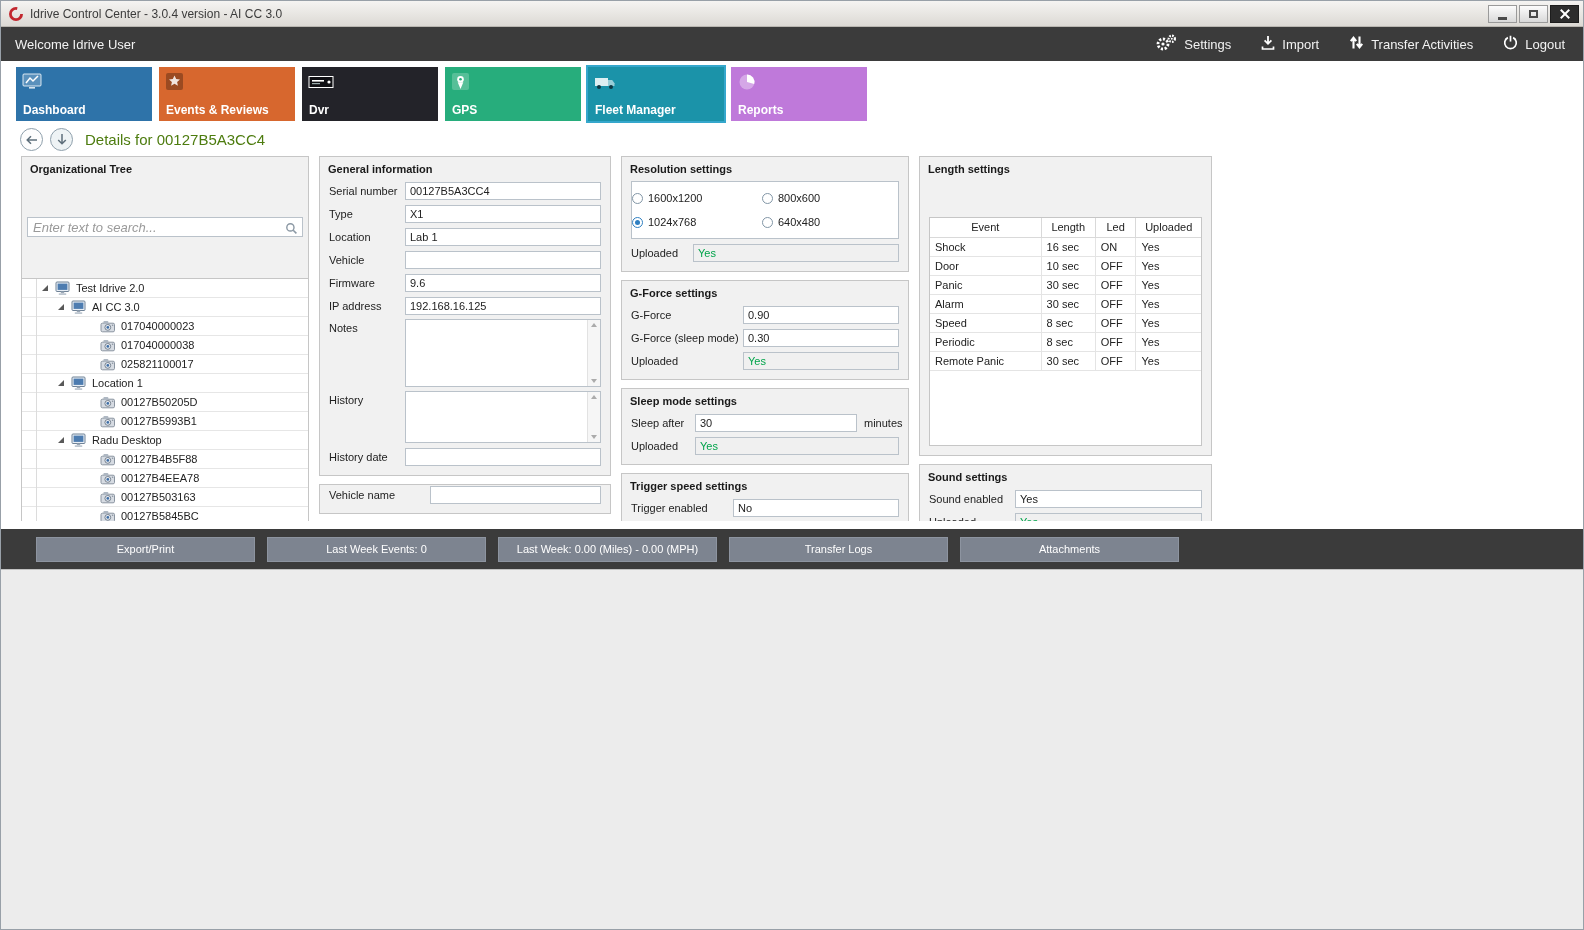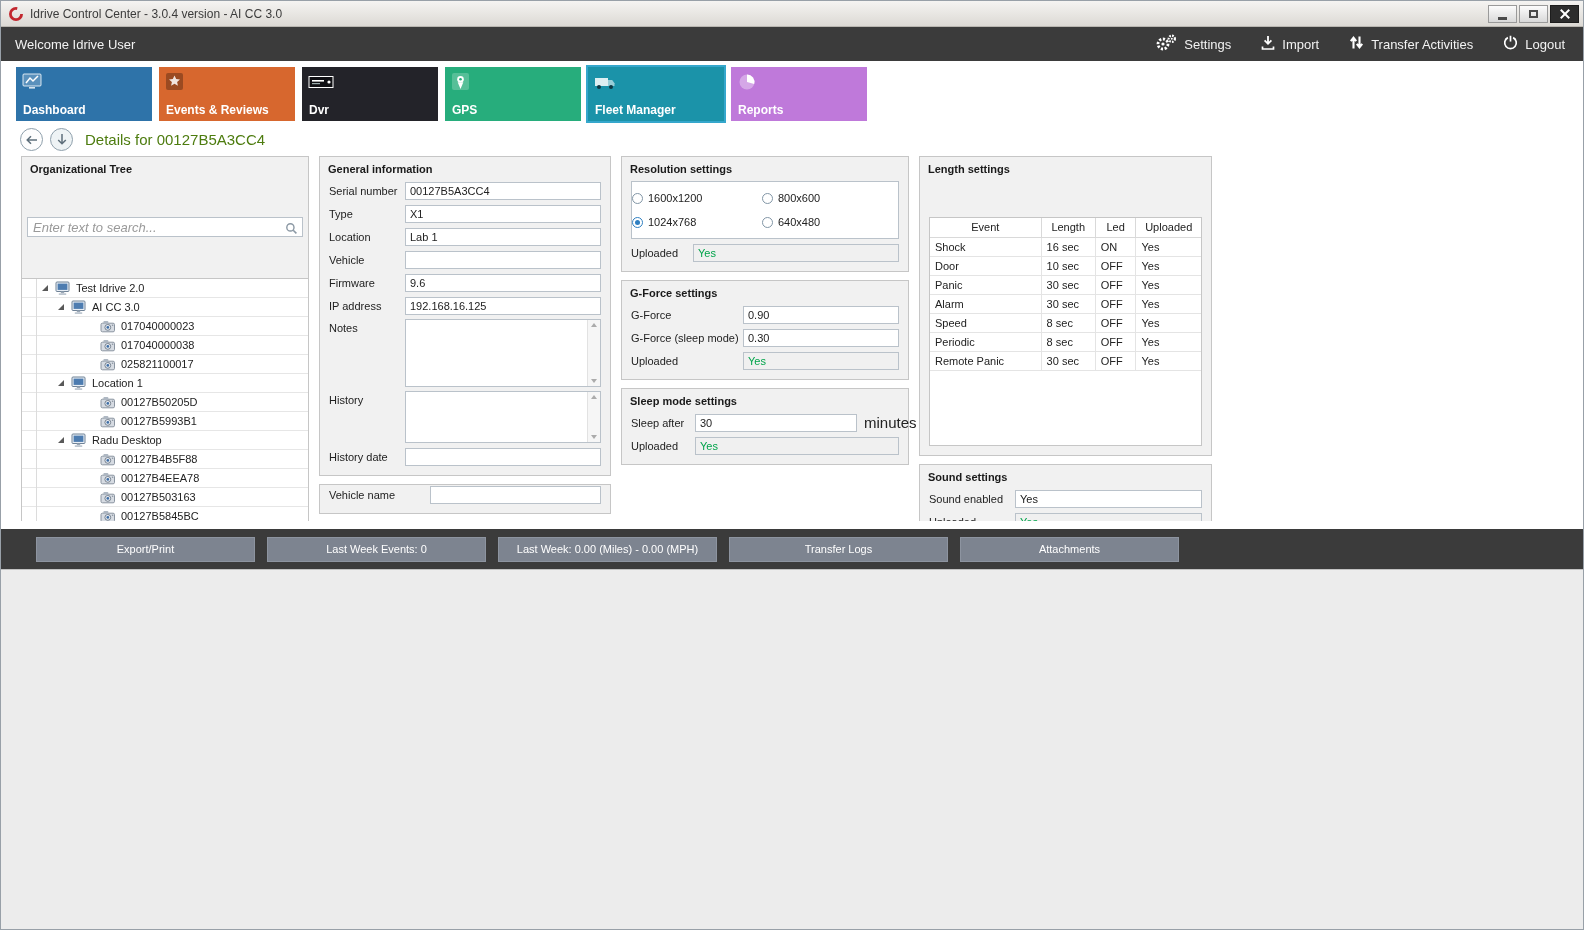--- a/index.html
+++ b/index.html
@@ -43,21 +43,21 @@
 .panel { background: #f1f1f1; border: 1px solid #c6c6c6; gap: 36px; }
 .panel-title { font-size: 11px; font-weight: bold; color: #1a1a1a; padding: 6px 8px 6px; }
 .panel-body { padding: 0 9px 9px; display: flex; flex-direction: column; gap: 4px; }
 .frow { display: flex; align-items: center; min-height: 19px; gap: 4px; }
 .frow-top { align-items: flex-start; }
 .frow-top .flabel { padding-top: 3px; }
 .flabel { font-size: 11px; color: #222; flex: none; white-space: nowrap; }
 .finput { height: 18px; border: 1px solid #bac2ca; background: #fff; font-size: 11px; padding: 0 4px; flex: 1; min-width: 0; color: #222; font-family: inherit; }
 .finput.fixed { flex: none; width: 162px; }
 .finput.uploaded { background: #f0f0f0; color: var(--green, #00a44a); }
-.fsuffix { font-size: 15px; color: #222; margin-left: 3px; white-space: nowrap; }
+.fsuffix { font-size: 11px; color: #222; margin-left: 3px; white-space: nowrap; }
 .ta-wrap { flex: 1; display: flex; border: 1px solid #bac2ca; background: #fff; min-width: 0; }
 .ftext { flex: 1; border: none; resize: none; font-size: 11px; font-family: inherit; padding: 2px 4px; outline: none; min-width: 0; }
 .ta-scroll { width: 13px; border-left: 1px solid #e2e2e2; background: #f6f6f6; display: flex; flex-direction: column; justify-content: space-between; align-items: center; padding: 3px 0; flex: none; }
 .ta-up { width: 0; height: 0; border-left: 3px solid transparent; border-right: 3px solid transparent; border-bottom: 4px solid #ababab; }
 .ta-down { width: 0; height: 0; border-left: 3px solid transparent; border-right: 3px solid transparent; border-top: 4px solid #ababab; }
 
 .radio-box { background: #fff; border: 1px solid #bac2ca; }
 #resolution-options { display: grid; grid-template-columns: 122px 1fr; gap: 12px 8px; padding: 10px 0; }
 .radio-item { display: flex; align-items: center; gap: 5px; cursor: pointer; }
 .radio { width: 11px; height: 11px; border: 1px solid #8296a6; border-radius: 50%; background: #fff; position: relative; flex: none; }
@@ -629,20 +629,29 @@
         <div class="panel-title">Sleep mode settings</div>
         <div class="panel-body" id="sleep-fields">
             <div class="frow">
               <label class="flabel">Sleep after</label>
               <input class="finput fixed" value="30" style="">
               <span class="fsuffix">minutes</span>
             </div>
             <div class="frow">
               <label class="flabel">Uploaded</label>
               <input class="finput uploaded" value="Yes" style="">
+            </div>
+          </div>
+      </div>
+      <div class="panel">
+        <div class="panel-title">Trigger speed settings</div>
+        <div class="panel-body" id="trigger-fields">
+            <div class="frow">
+              <label class="flabel">Trigger enabled</label>
+              <input class="finput" value="No" style="">
             </div>
           </div>
       </div>
 
     </div>
 
     <div class="col" id="col-right">
       <div class="panel" id="length-panel">
         <div class="panel-title">Length settings</div>
         <div class="grid-box">

